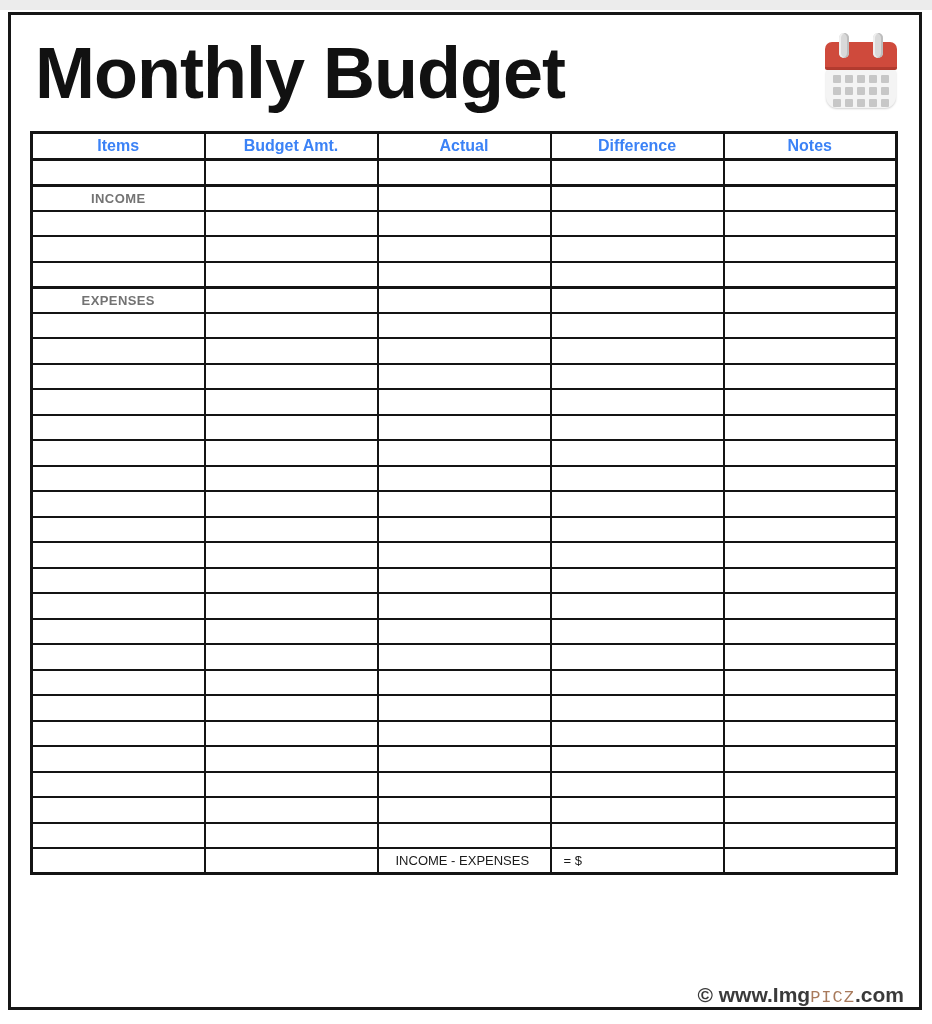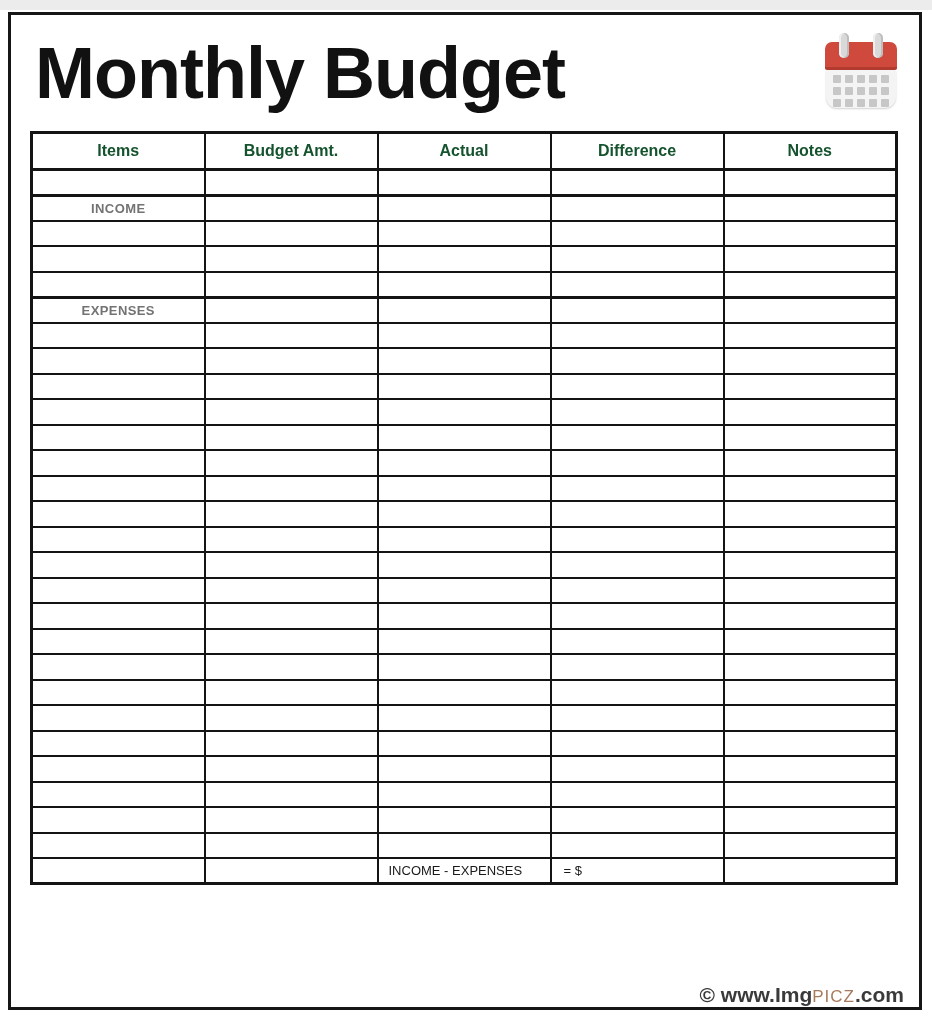--- a/index.html
+++ b/index.html
@@ -57,43 +57,43 @@
   .table-wrap { position:absolute; left:19px; top:116px; width:868px; }
   table.budget {
     width:868px; table-layout:fixed; border-collapse:collapse;
     border:3px solid #141414;
   }
   table.budget th, table.budget td {
     border:2px solid #141414;
     overflow:hidden; white-space:nowrap;
   }
   table.budget th {
-    height:37px; font-size:16px; font-weight:bold; text-align:center;
-    border-bottom-width:3px; color:#14532d;
+    height:27px; font-size:16px; font-weight:bold; text-align:center;
+    border-bottom-width:3px; color:#3b82f6;
   }
   table.budget td { height:25.5px; font-size:13px; }
   tr.section-row td { border-top-width:3px; }
   td.section-label {
     font-weight:bold; font-size:14px; text-align:center;
     letter-spacing:0.4px; color:#737373;
   }
   td.formula-text {
-    font-size:12.5px; text-align:left; padding-left:10px; color:#1a1a1a;
+    font-size:12.5px; text-align:left; padding-left:17px; color:#1a1a1a;
   }
   td.formula-amount {
     font-size:12.5px; text-align:left; padding-left:12px; color:#1a1a1a;
   }
   
   .watermark {
     position:absolute; right:28px; top:983px; z-index:2;
     font-size:21px; font-weight:bold; color:#3a3a3a;
     white-space:nowrap;
   }
   .watermark .brand {
-    font-family:Liberation Sans, sans-serif;
+    font-family:Liberation Mono, monospace;
     font-weight:normal; font-size:17px; letter-spacing:1px;
     color:#a87a5c;
   }
 </style>
 </head>
 <body>
 
 <div class="top-strip"></div>
 
 <div class="page">

